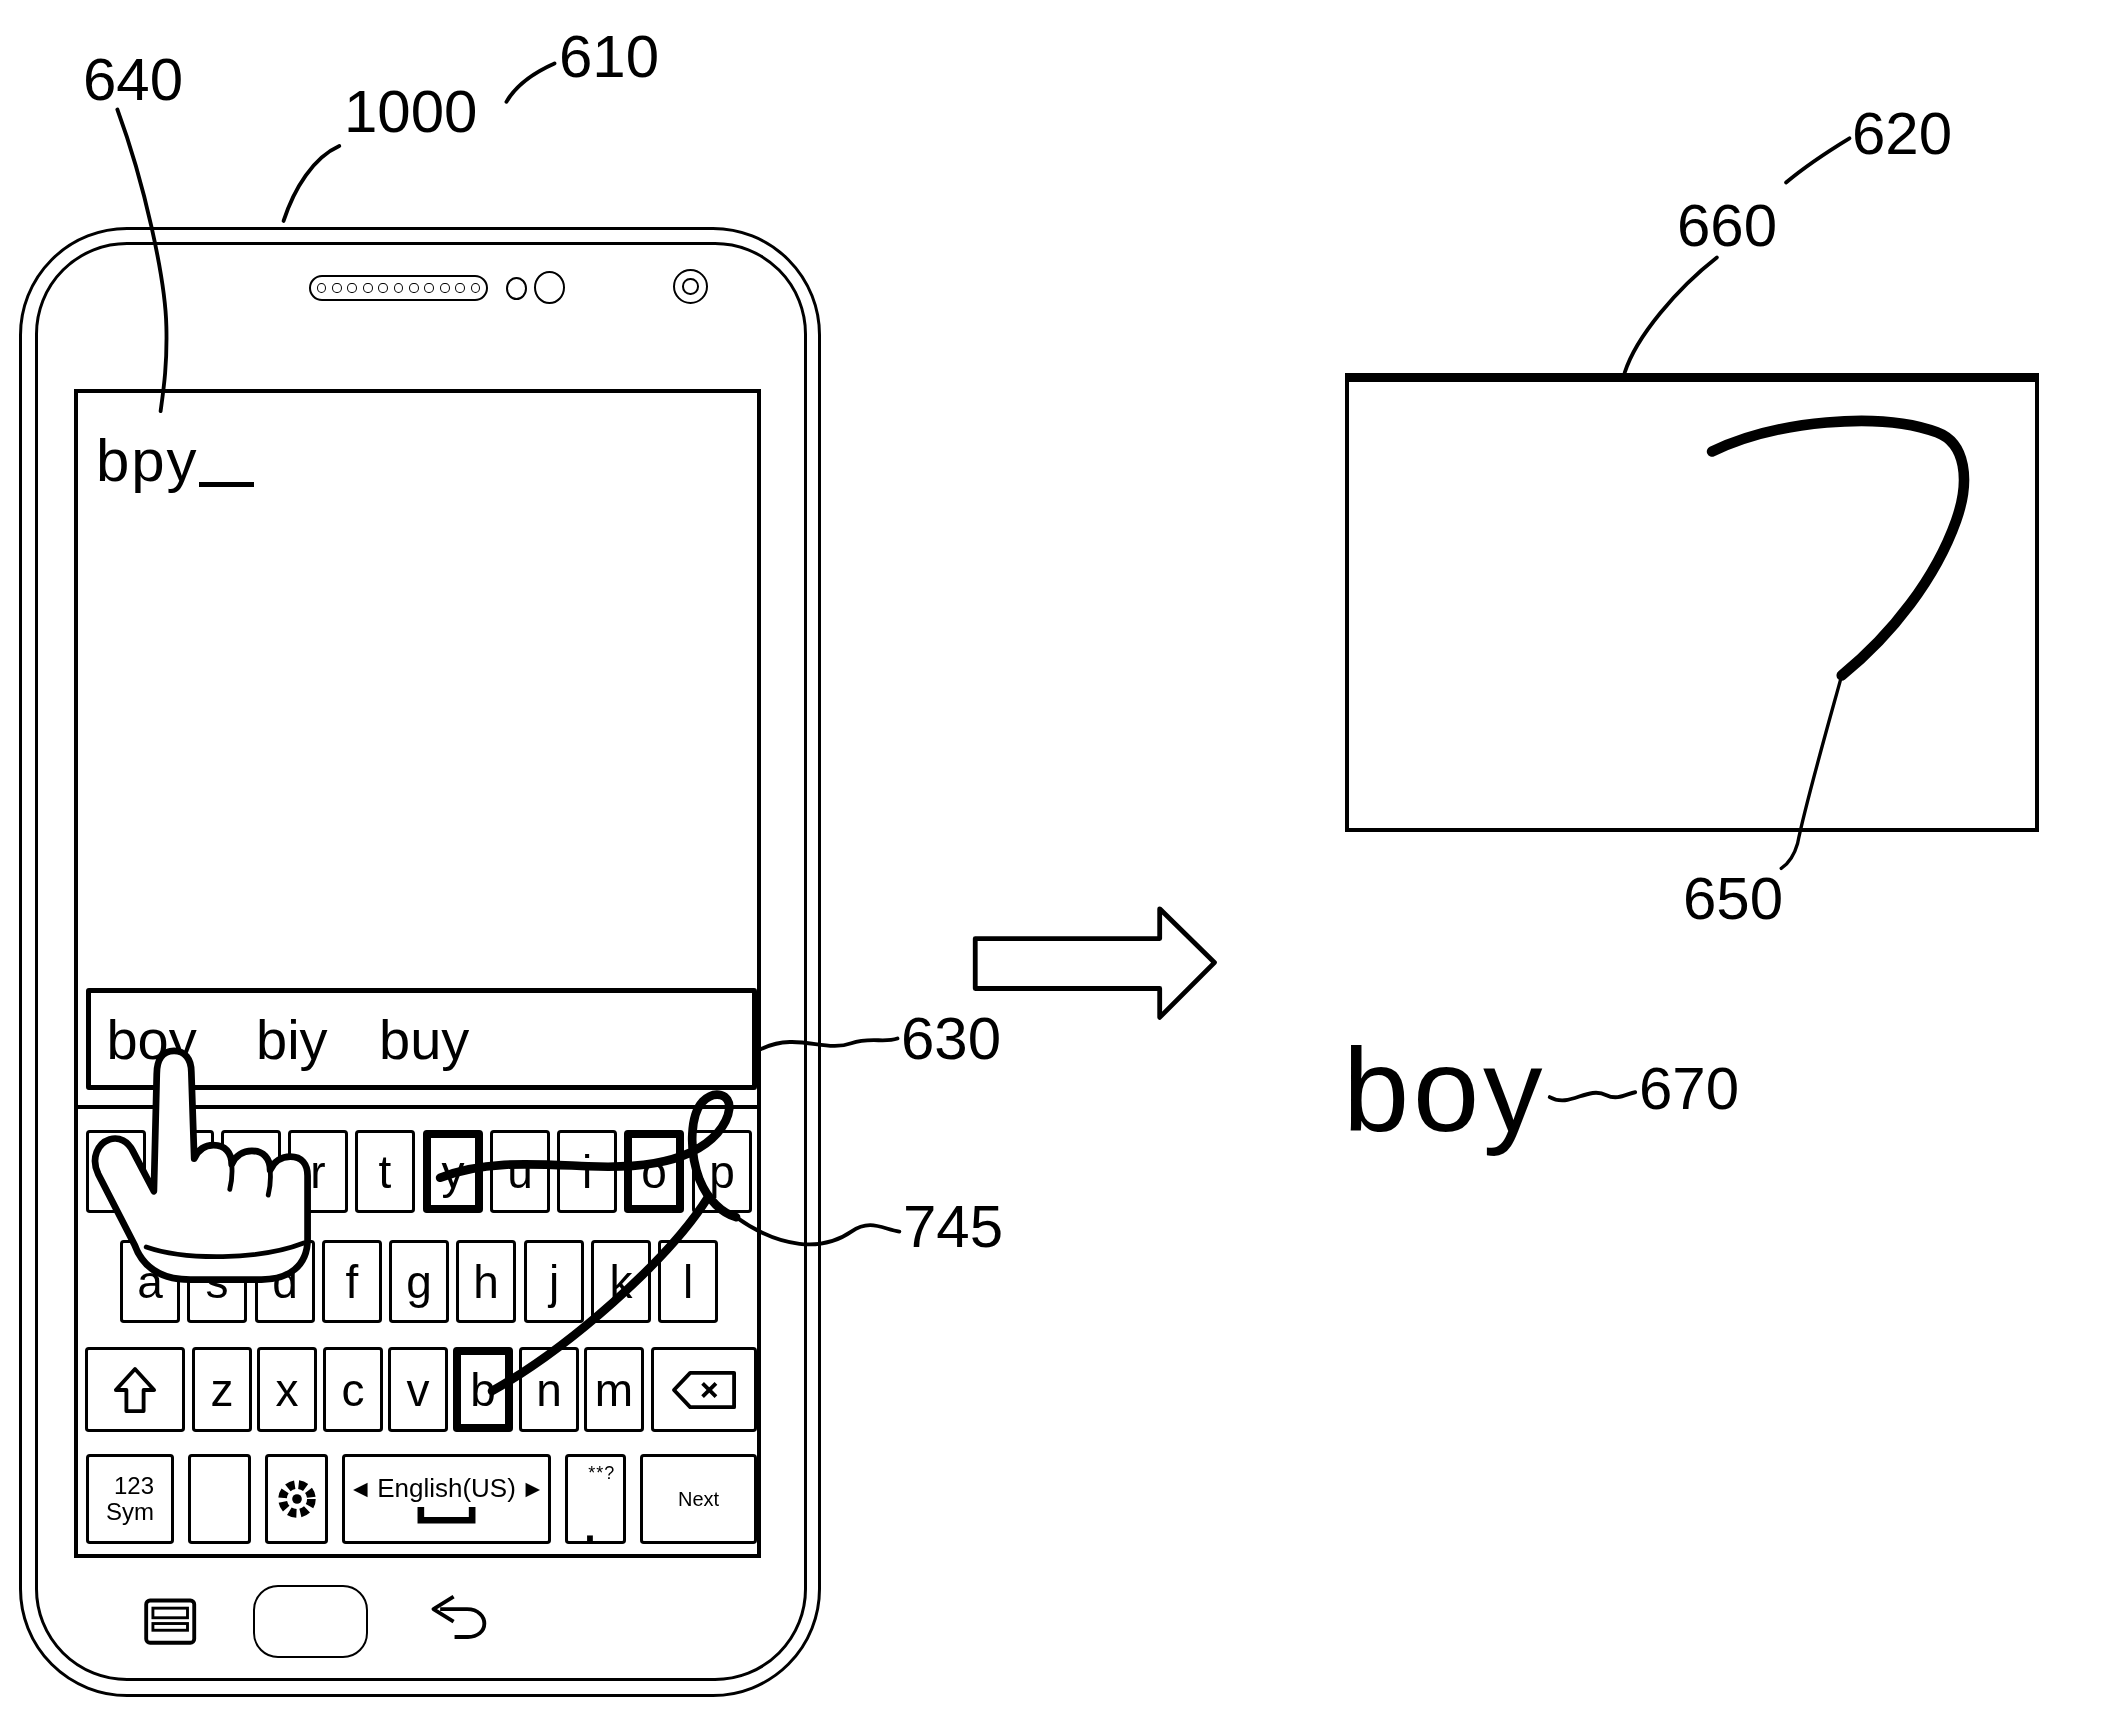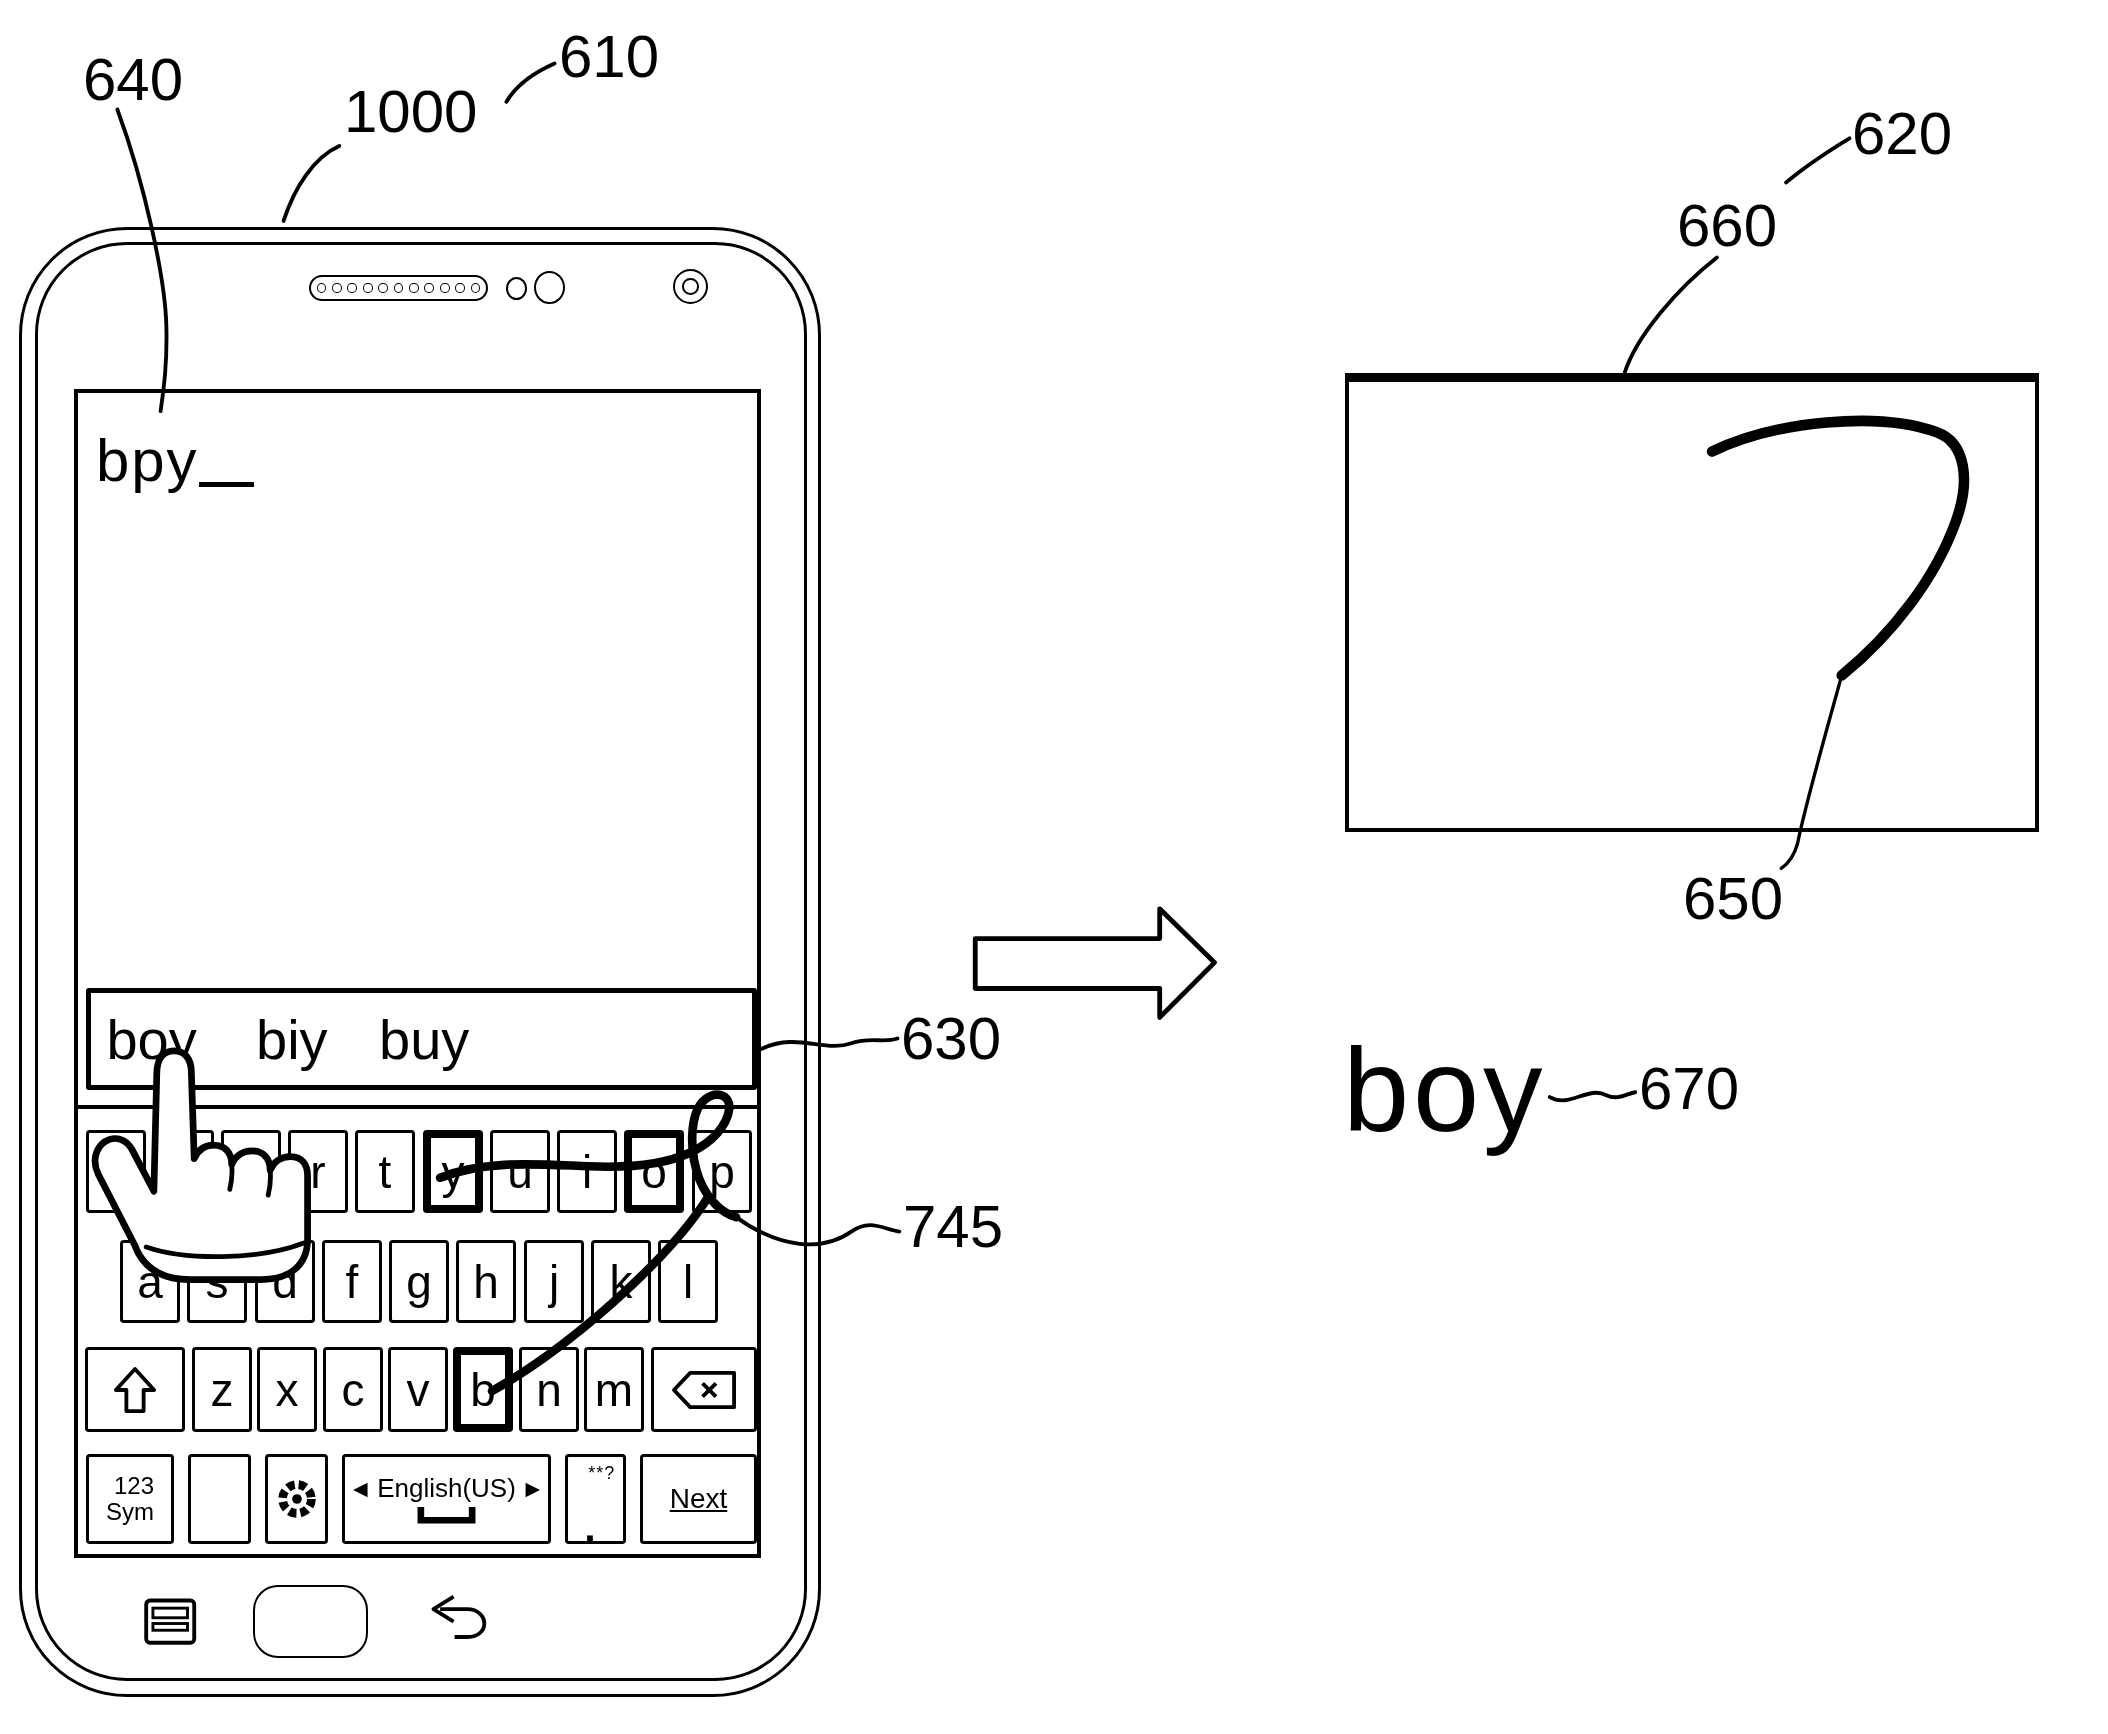--- a/index.html
+++ b/index.html
@@ -28,21 +28,21 @@
   
   .kb-sep{left:74px;top:1105px;width:687px;height:3.8px;background:#000;}
   
   .key{position:absolute;border:3.8px solid #000;border-radius:3.8px;box-sizing:border-box;background:#fff;
        display:flex;align-items:center;justify-content:center;font-size:46px;}
   .key.bold{border-width:8.6px;}
   .key .sub{font-size:24px;line-height:1.1;text-align:right;}
   .langrow{display:flex;align-items:center;gap:9.6px;font-size:26px;}
   .punct-top{position:absolute;top:5.8px;right:7.7px;font-size:18px;letter-spacing:1px;}
   .punct-dot{position:absolute;bottom:1.9px;left:13.4px;font-size:61px;line-height:0.6;}
-  .next-label{font-size:28px;text-decoration:underline;}
+  .next-label{font-size:20px;}
   
   .home-btn{left:253px;top:1585px;width:115px;height:73px;border:2.9px solid #000;border-radius:25px;box-sizing:border-box;}
   
   .hw-box{left:1345px;top:373px;width:694px;height:459px;border:4.8px solid #000;border-top-width:9.6px;box-sizing:border-box;}
   .big-word{left:1343px;top:1030px;font-size:119px;line-height:1;letter-spacing:3.8px;}
   .ref{font-size:60px;line-height:1;}
   svg.overlay{position:absolute;left:0;top:0;pointer-events:none;}
 </style>
 </head>
 <body>

